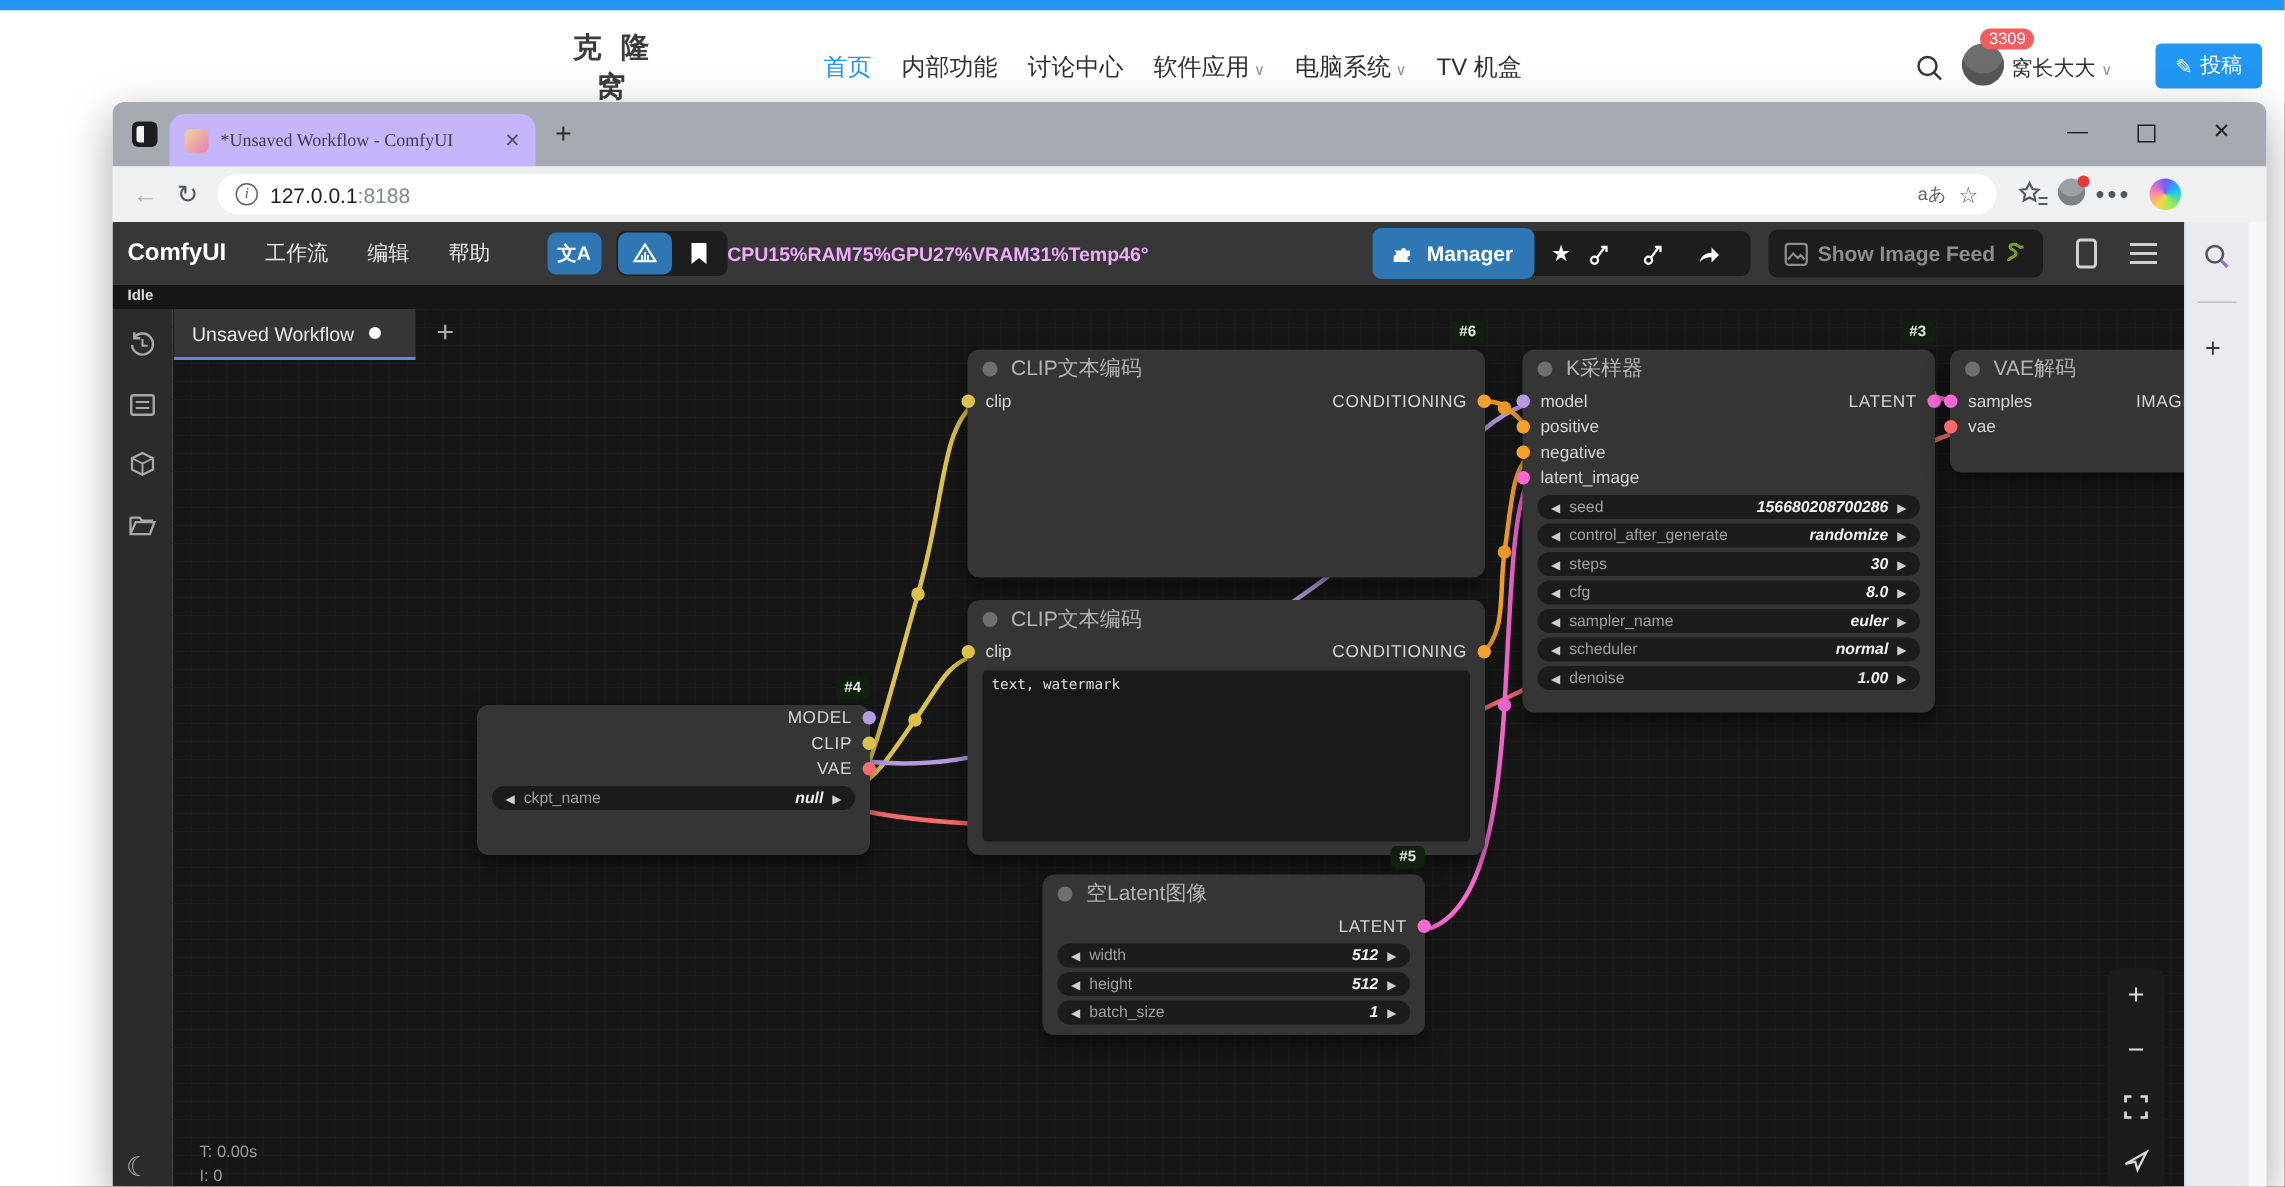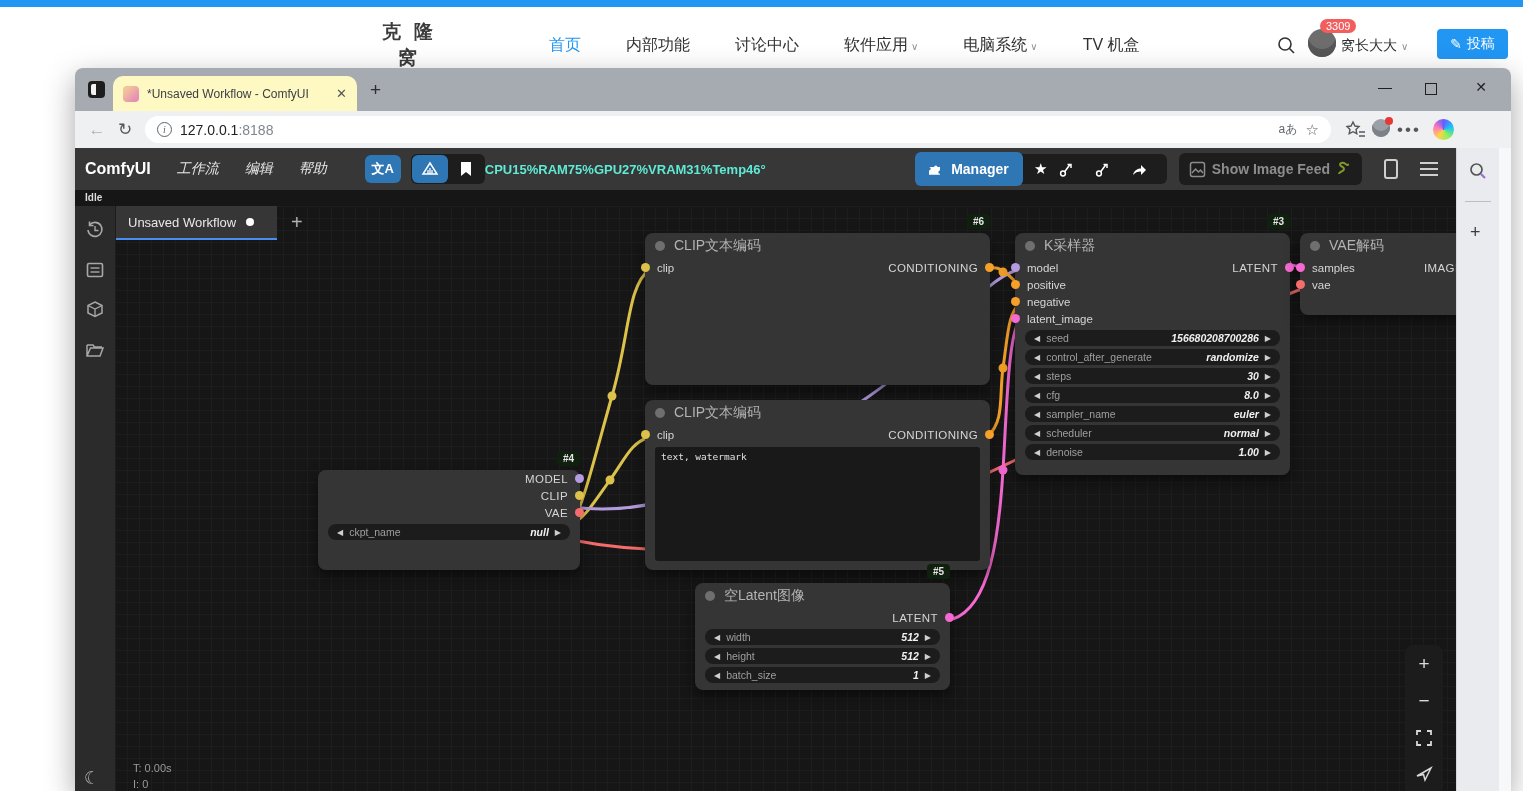--- a/index.html
+++ b/index.html
@@ -10,42 +10,42 @@
   
   #top-strip { left:0; top:0; width:1523px; height:7px; }
   #site-header { left:0; top:7px; width:1523px; height:61px; background:#fff; }
   #site-logo { left:363px; top:12px; width:92px; text-align:center; }
   #site-logo .logo-text { font-family:"Liberation Serif","DejaVu Serif",serif;
     font-size:19px; letter-spacing:13px; color:#3c3c3c; font-weight:bold; margin-left:10px;}
   .mascots { display:flex; justify-content:center; gap:7px; margin-top:4px; }
   .mascot { width:18px; height:18px; border-radius:50%; background:#4d4d4d; position:relative; }
   .mascot::after { content:""; position:absolute; left:6px; bottom:3px; width:5px; height:7px;
     border-radius:2px; background:#c0392b; }
-  #site-nav { left:549px; top:28px; display:flex; gap:45px; font-size:16px; color:#303133; }
+  #site-nav { left:549px; top:28px; display:flex; gap:20px; font-size:16px; color:#303133; }
   #site-nav .nav-item { cursor:pointer; white-space:nowrap; }
   #site-nav .caret { font-size:10px; color:#909399; margin-left:3px; }
   #hdr-search { left:1276px; top:28px; width:20px; height:20px; color:#333; }
   #hdr-user { left:1308px; top:22px; }
   #hdr-avatar { width:28px; height:28px; border-radius:50%; background:#6d6d6d; position:relative;
     box-shadow:inset 0 -8px 0 #565656; }
   #hdr-badge { position:absolute; left:12px; top:-10px; background:#f25d5d; color:#fff;
     font-size:11px; border-radius:9px; padding:1px 6px; }
   #hdr-name { left:1341px; top:30px; font-size:14px; color:#303133; white-space:nowrap; }
   #submit-btn { left:1437px; top:22px; width:71px; height:30px; border-radius:4px; color:#fff;
     font-size:14px; display:flex; align-items:center; justify-content:center; gap:5px; cursor:pointer; }
 
   
   #window { left:75px; top:68px; width:1436px; height:723px; border-radius:8px 8px 0 0;
     box-shadow:0 10px 30px rgba(0,0,0,.35); background:#eef0f2; overflow:hidden; }
   #tabstrip { left:0; top:0; width:1436px; height:43px; background:#a6abb1; }
   #tab-actions { left:13px; top:13px; width:17px; height:17px; background:#1d1d1d; border-radius:4px; }
   #tab-actions::after { content:""; position:absolute; left:3px; top:3px; width:5px; height:11px;
     background:#f2f2f2; border-radius:2px 0 0 2px; }
-  #tab { left:38px; top:8px; width:244px; height:35px; background:#fef9c3; border-radius:10px 10px 0 0;
-    display:flex; align-items:center; padding:0 10px; gap:8px; }
+  #tab { left:38px; top:8px; width:244px; height:35px; background:#c4b5fd; border-radius:10px 10px 0 0;
+    display:flex; align-items:center; padding:0 10px; gap:8px;font-family:Liberation Serif, serif; }
   #favicon { width:16px; height:16px; border-radius:4px;
     background:linear-gradient(135deg,#f3c49b 20%,#e78fb3 80%); }
   #tab-title { font-size:12px; color:#3b3f44; white-space:nowrap; overflow:hidden; flex:1; }
   .tab-close { font-size:13px; color:#555; cursor:pointer; }
   #new-tab { left:295px; top:11px; font-size:19px; color:#2e2e2e; cursor:pointer; }
   .win-ctl { top:11px; font-size:14px; color:#1f1f1f; cursor:pointer; width:20px; text-align:center; }
   #ctl-max { border:1.5px solid #1f1f1f; width:12px; height:12px; top:15px; }
   #toolbar { left:0; top:43px; width:1436px; height:37px; background:#eef0f2;
     display:flex; align-items:center; }
   .tb-icon { font-size:17px; color:#54575b; width:28px; text-align:center; cursor:pointer; }
@@ -72,25 +72,25 @@
     border-left:1px solid #d4d6d9; }
   #edge-sidebar .inner-strip { position:absolute; right:0; top:0; width:12px; height:100%; background:#f7f8f9; }
   .esb-icon { position:absolute; left:11px; width:20px; height:20px; color:#3c3c3c; }
   #esb-divider { position:absolute; left:8px; top:53px; width:26px; height:1px; background:#bcbec2; }
   #esb-plus { position:absolute; left:13px; top:74px; font-size:18px; color:#3c3c3c; cursor:pointer; }
 
   
   #comfy-topbar { left:0; top:80px; width:1381px; height:42px; background:#373737;
     display:flex; align-items:center; color:#e8e8e8; }
   #comfy-logo { font-weight:bold; font-size:16px; color:#fff; margin-left:10px; }
-  .menu-item { font-size:14px; margin-left:26px; cursor:pointer;font-style:italic; }
+  .menu-item { font-size:14px; margin-left:26px; cursor:pointer; }
   .sq-btn { width:36px; height:28px; border-radius:6px; display:flex; align-items:center;
     justify-content:center; cursor:pointer; }
   .btn-group { background:#1d1d1d; border-radius:6px; display:flex; align-items:center; height:30px; }
-  .stat { font-size:13px; font-weight:bold; color:#5eead4; white-space:nowrap; }
+  .stat { font-size:13px; font-weight:bold; color:#f0abfc; white-space:nowrap; }
   #manager-group { margin-left:auto; }
   #manager-btn { height:30px; border-radius:6px; display:flex; align-items:center; gap:7px;
     padding:17px 14px; color:#fff; font-weight:bold; font-size:14px; cursor:pointer; }
   .grp-icon { width:36px; text-align:center; color:#fff; font-size:15px; cursor:pointer; }
   #feed-group { margin-left:12px; padding:16px 10px; gap:6px; }
   #feed-label { color:#8d8d8d; font-weight:bold; font-size:14px; white-space:nowrap; }
   #device-icon { width:14px; height:20px; border:2px solid #cfcfcf; border-radius:3px; margin-left:22px; cursor:pointer; }
   #hamburger { margin:0 18px 0 22px; cursor:pointer; }
   #hamburger div { width:18px; height:2px; background:#cfcfcf; margin:4px 0; }
 

